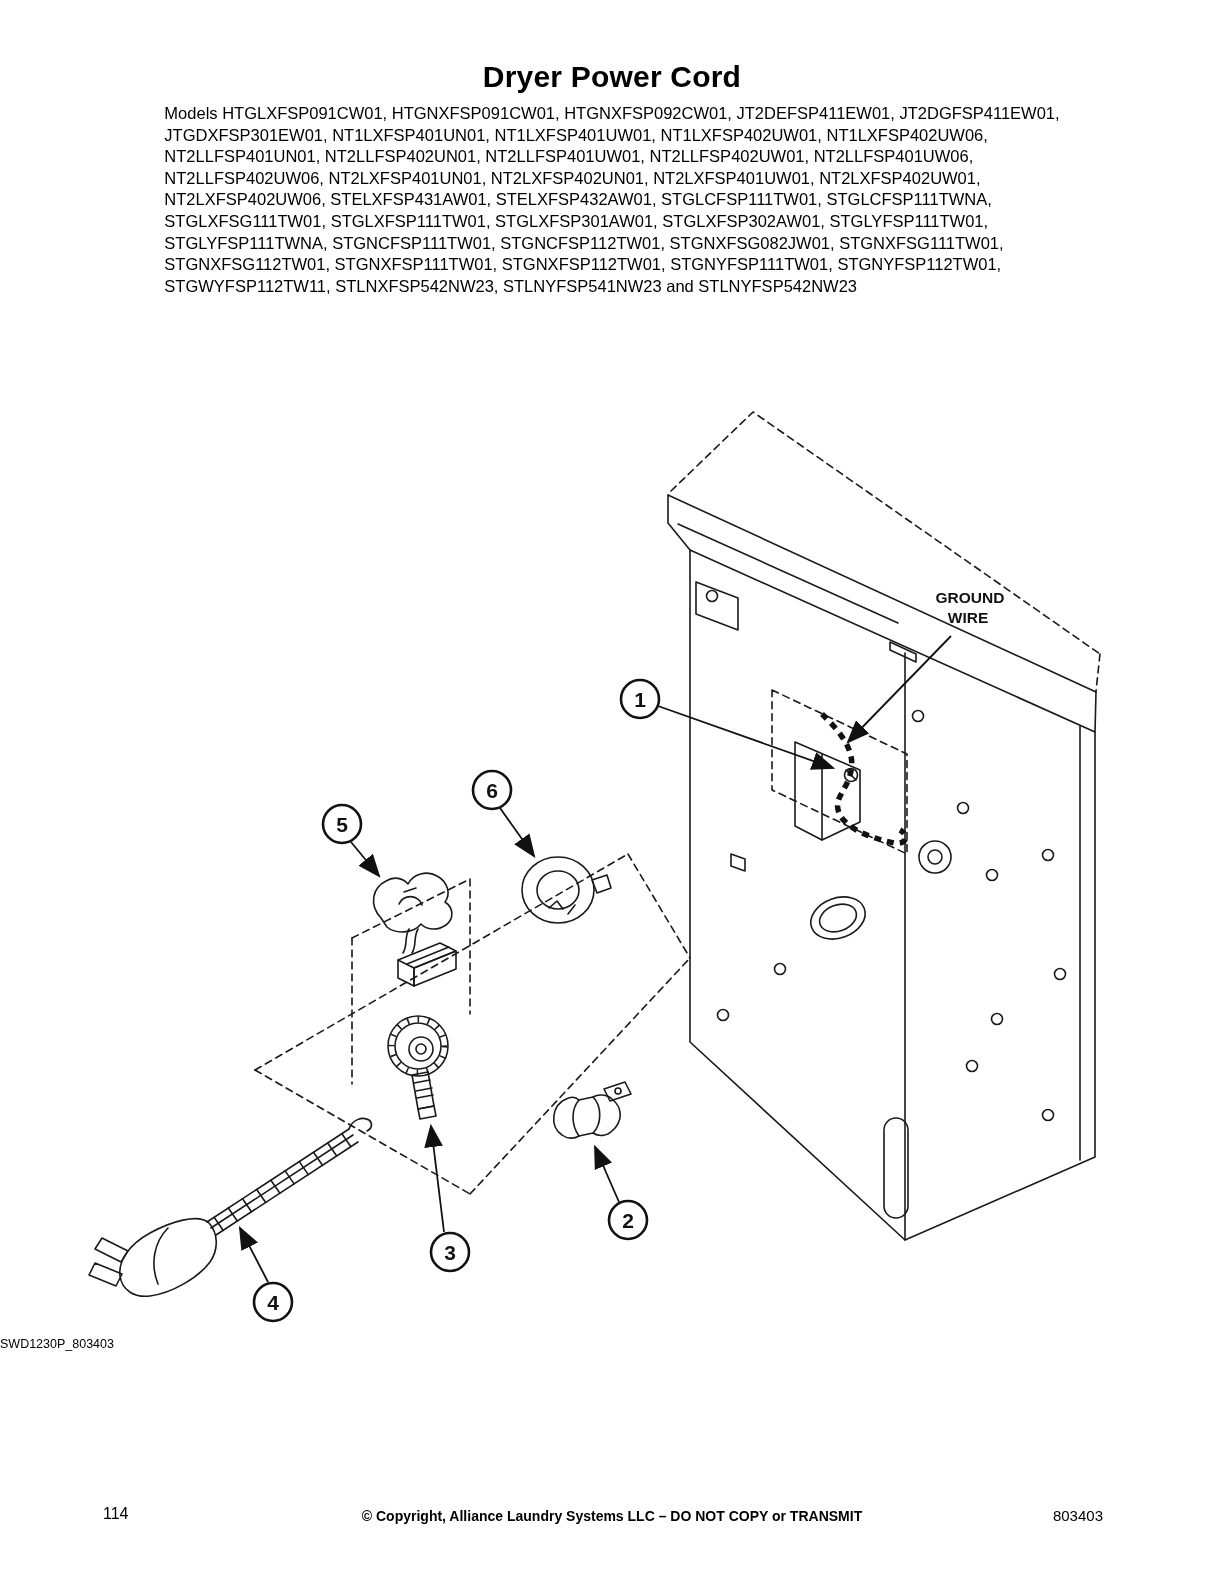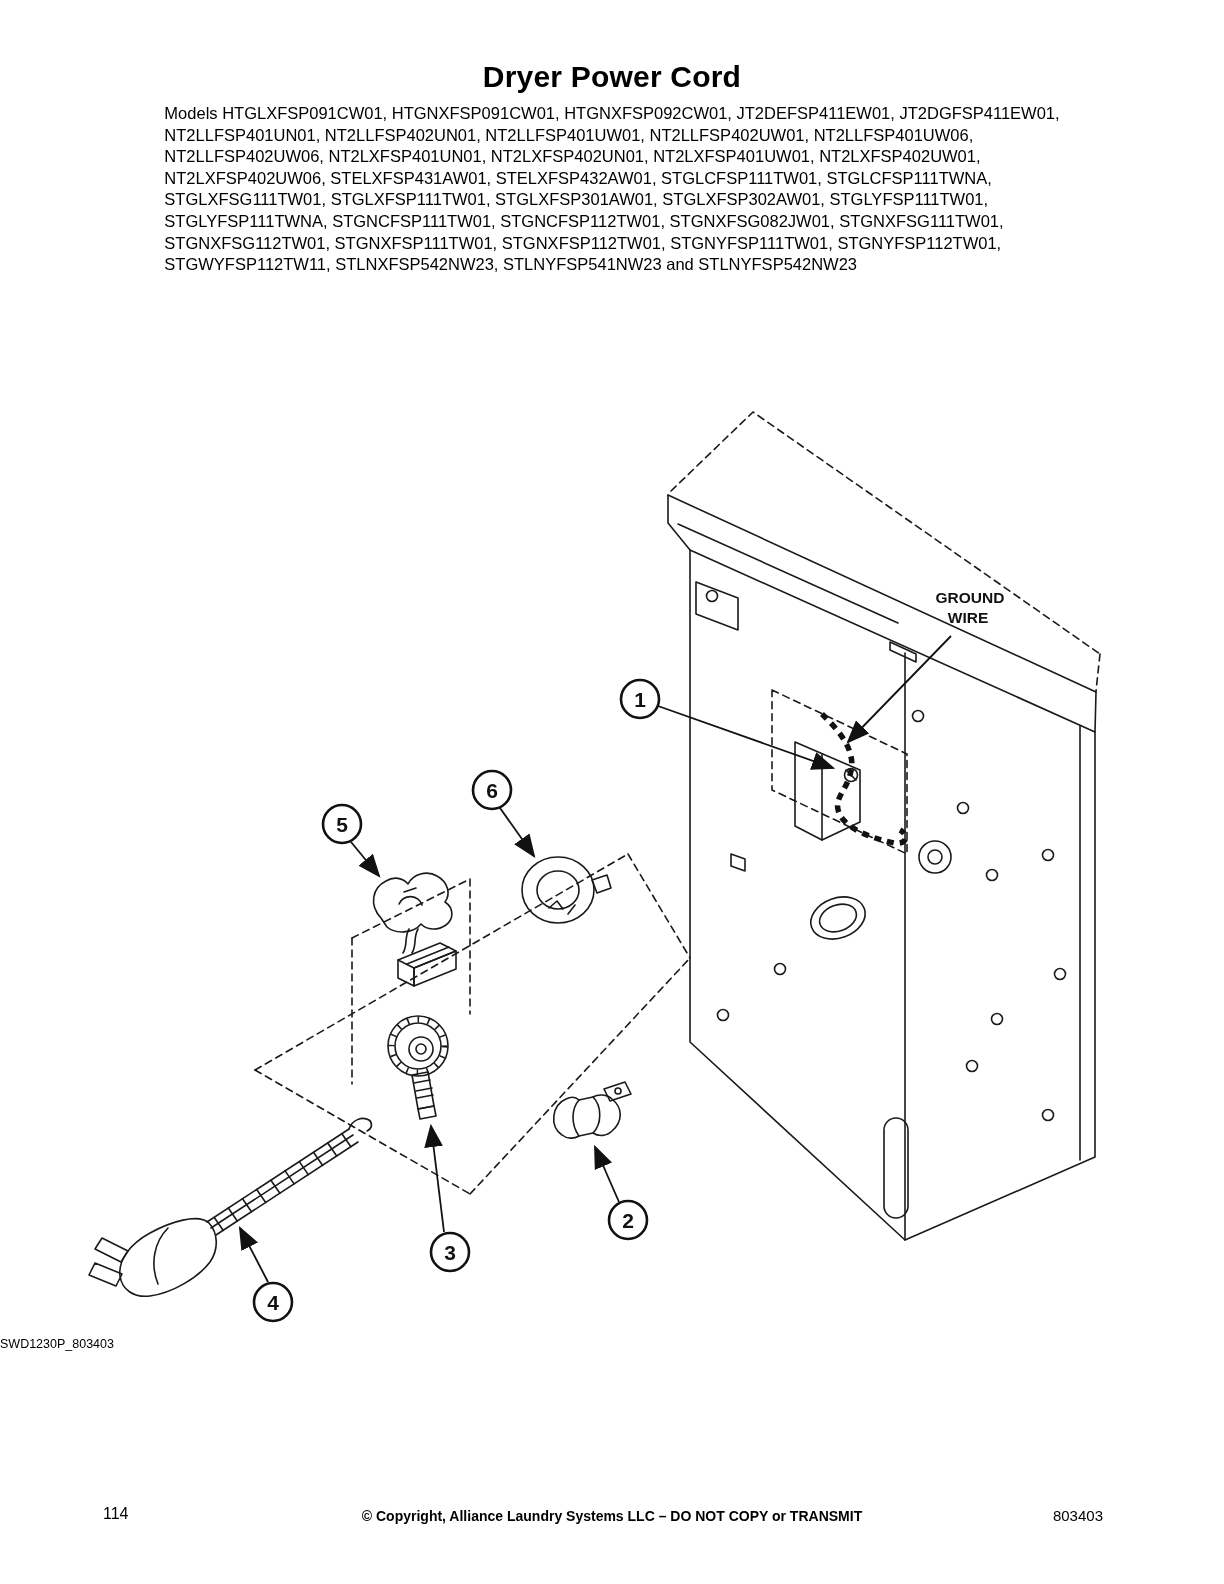--- a/index.html
+++ b/index.html
@@ -25,20 +25,21 @@
 </style>
 </head>
 <body>
 
 <div class="page">
 
   <h1 class="title">Dryer Power Cord</h1>
 
   <div class="models">
     <div>Models HTGLXFSP091CW01, HTGNXFSP091CW01, HTGNXFSP092CW01, JT2DEFSP411EW01, JT2DGFSP411EW01,</div>
+    <div>JTGDXFSP301EW01, NT1LXFSP401UN01, NT1LXFSP401UW01, NT1LXFSP402UW01, NT1LXFSP402UW06,</div>
     <div>NT2LLFSP401UN01, NT2LLFSP402UN01, NT2LLFSP401UW01, NT2LLFSP402UW01, NT2LLFSP401UW06,</div>
     <div>NT2LLFSP402UW06, NT2LXFSP401UN01, NT2LXFSP402UN01, NT2LXFSP401UW01, NT2LXFSP402UW01,</div>
     <div>NT2LXFSP402UW06, STELXFSP431AW01, STELXFSP432AW01, STGLCFSP111TW01, STGLCFSP111TWNA,</div>
     <div>STGLXFSG111TW01, STGLXFSP111TW01, STGLXFSP301AW01, STGLXFSP302AW01, STGLYFSP111TW01,</div>
     <div>STGLYFSP111TWNA, STGNCFSP111TW01, STGNCFSP112TW01, STGNXFSG082JW01, STGNXFSG111TW01,</div>
     <div>STGNXFSG112TW01, STGNXFSP111TW01, STGNXFSP112TW01, STGNYFSP111TW01, STGNYFSP112TW01,</div>
     <div>STGWYFSP112TW11, STLNXFSP542NW23, STLNYFSP541NW23 and STLNYFSP542NW23</div>
   </div>
 
   <svg class="diagram" width="1224" height="1584" viewBox="0 0 1224 1584">

